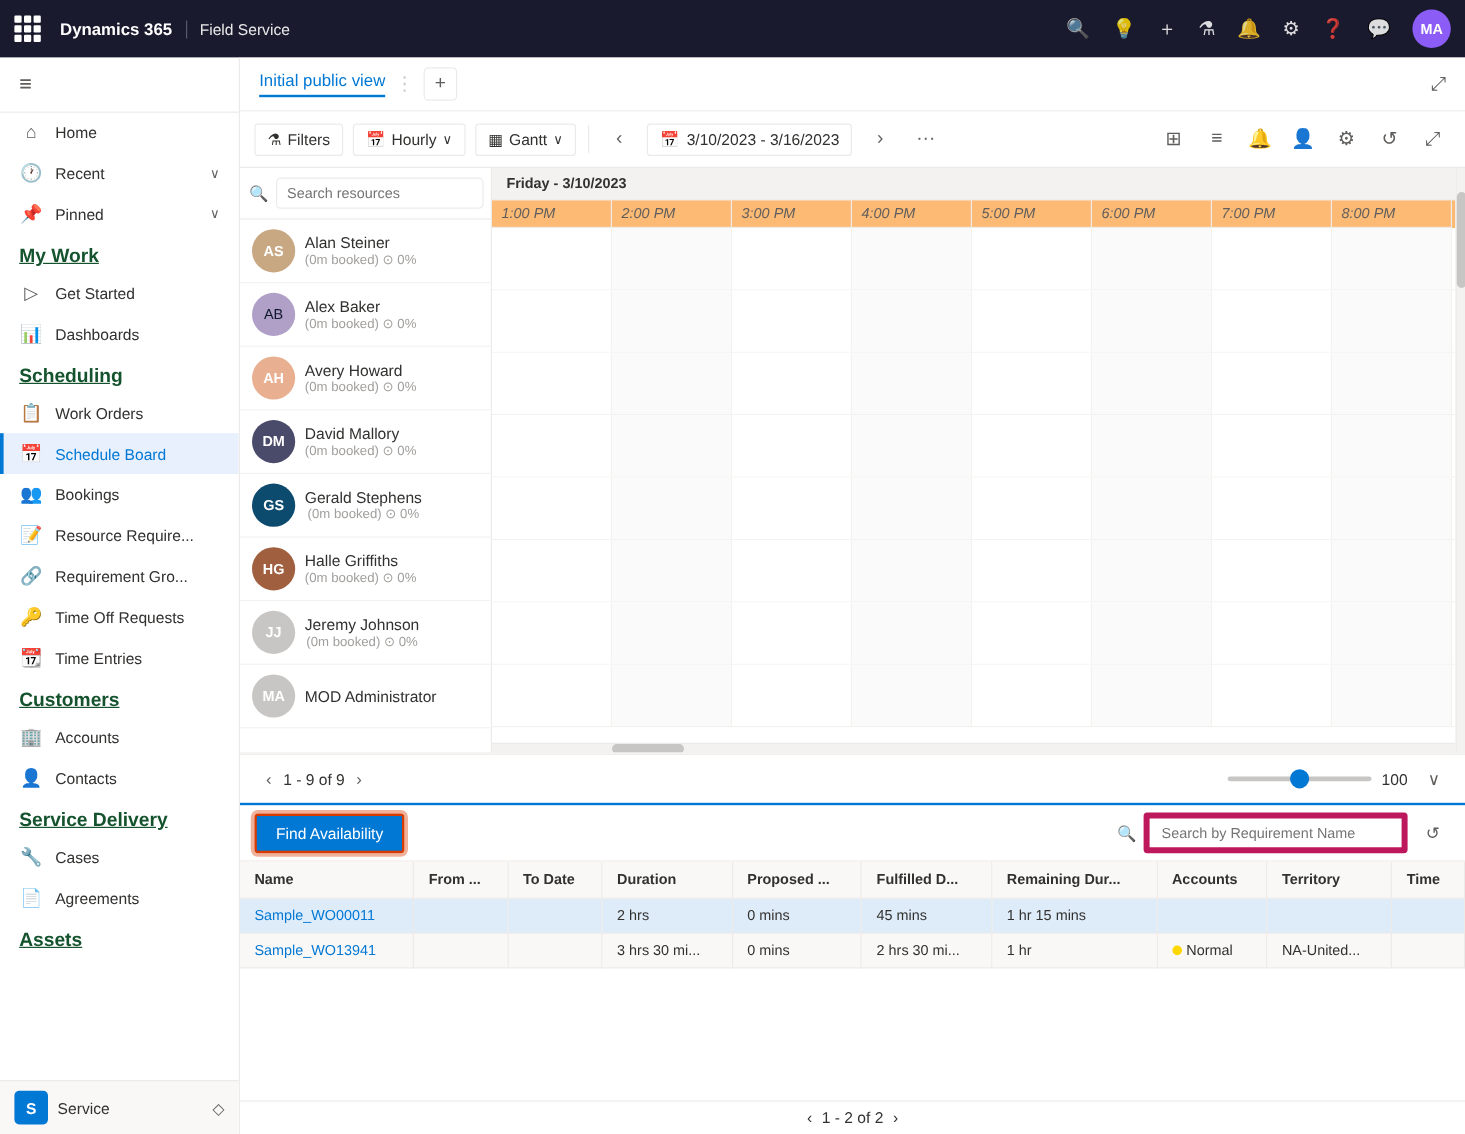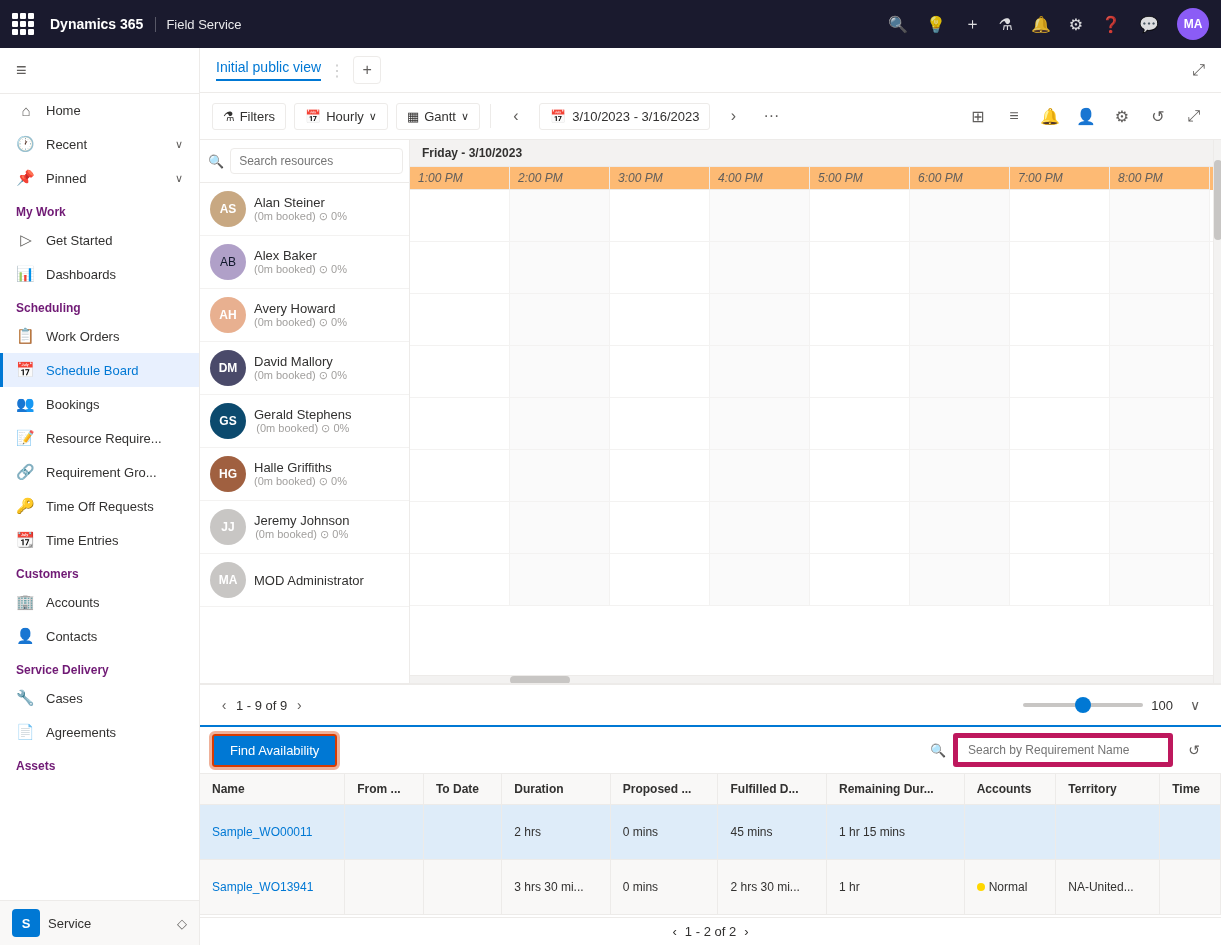--- a/index.html
+++ b/index.html
@@ -100,24 +100,25 @@
     .sidebar-item.active {
       background: #e8f0fe;
       color: #0078d4;
       border-left: 3px solid #0078d4;
       padding-left: 13px;
     }
     .sidebar-item .icon { font-size: 15px; color: #605e5c; width: 20px; text-align: center; }
     .sidebar-item.active .icon { color: #0078d4; }
     .sidebar-item .chevron { margin-left: auto; font-size: 11px; color: #605e5c; }
     .sidebar-group-header {
-      font-size: 12px;
+      font-size: 16px;
       font-weight: 700;
-      color: #701a75;
+      color: #14532d;
       padding: 10px 16px 4px;
+      text-decoration: underline;
     }
 
     
     .content-area {
       flex: 1;
       display: flex;
       flex-direction: column;
       overflow: hidden;
       background: white;
     }
@@ -359,21 +360,21 @@
     .collapse-btn {
       width: 28px; height: 28px;
       display: flex; align-items: center; justify-content: center;
       cursor: pointer;
       font-size: 14px;
       color: #605e5c;
     }
 
     
     .bottom-panel {
-      height: 220px;
+      height: 276px;
       border-top: 2px solid #0078d4;
       background: white;
       display: flex;
       flex-direction: column;
       flex-shrink: 0;
     }
     .bottom-toolbar {
       display: flex;
       align-items: center;
       padding: 6px 12px;
@@ -418,21 +419,21 @@
       padding: 8px 12px;
       text-align: left;
       font-size: 12px;
       font-weight: 600;
       color: #323130;
       border-bottom: 1px solid #edebe9;
       border-right: 1px solid #edebe9;
       white-space: nowrap;
     }
     .req-table td {
-      padding: 20px 12px;
+      padding: 7px 12px;
       font-size: 12px;
       color: #323130;
       border-bottom: 1px solid #edebe9;
       border-right: 1px solid #edebe9;
       white-space: nowrap;
     }
     .req-table tr:nth-child(even) td { background: #f9f8f7; }
     .req-table tr.selected td { background: #deecf9; }
     .req-table td a { color: #0078d4; text-decoration: none; cursor: pointer; }
     .priority-dot { display: inline-block; width: 8px; height: 8px; border-radius: 50%; margin-right: 4px; }

